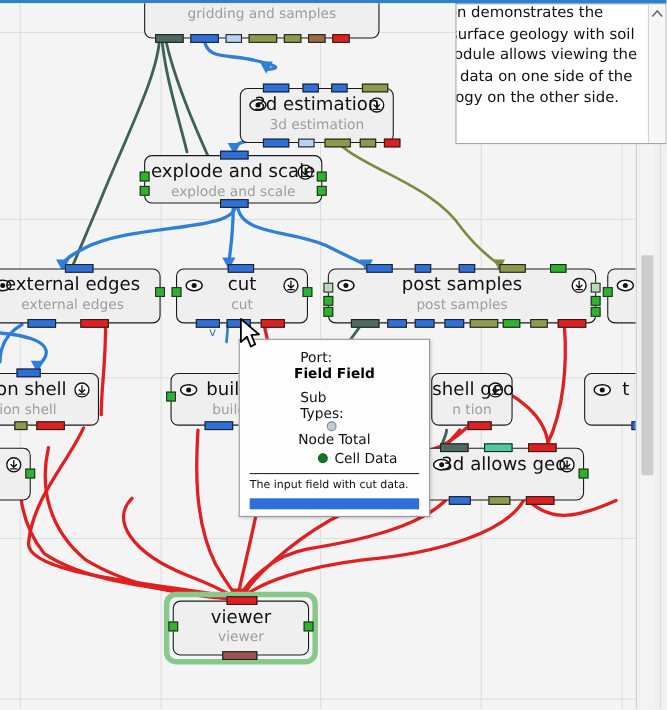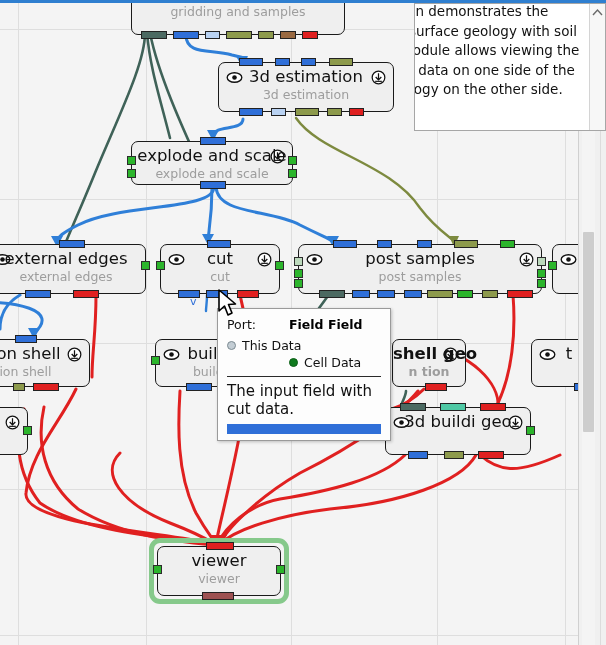--- a/index.html
+++ b/index.html
@@ -53,29 +53,29 @@
   }
 
   
   .tooltip{
     position:absolute;left:217px;top:308px;width:174px;
     background:#fdfdfd;border:1px solid #9a9a9a;
     box-shadow:1px 1px 3px rgba(0,0,0,.22);
     z-index:40;padding:8px 9px 6px 9px;box-sizing:border-box;
     font-size:12.5px;color:#111;
   }
-  .trow{display:flex;align-items:center;margin-bottom:6px;}
+  .trow{display:flex;align-items:center;margin-bottom:6px;flex-direction:column;}
   .tlbl{width:62px;color:#111;font-size:12.5px;}
   .tval{font-weight:bold;font-size:12.5px;color:#000;}
   .subrow{display:flex;align-items:center;margin-left:62px;margin-bottom:3px;}
   .dot{width:9px;height:9px;border-radius:50%;margin-right:6px;border:1px solid #7d8b92;box-sizing:border-box;}
   .dot.node-d{background:#c3cdd4;}
   .dot.cell-d{background:#0f7a1e;border-color:#0b5e16;}
   .tsep{border-top:1px solid #2a2a2a;margin:6px 0 5px 0;}
-  .tdesc{font-size:15px;color:#111;margin-bottom:6px;}
+  .tdesc{font-size:10px;color:#111;margin-bottom:6px;}
   .tbar{height:10px;background:#2f6fd8;}
 
   
   .docpanel{
     position:absolute;left:414px;top:3px;width:192px;height:128px;
     background:#ffffff;border:1px solid #a6a6a6;box-sizing:border-box;
     overflow:hidden;z-index:30;
   }
   .docpanel .doctext{
     position:absolute;left:-132px;top:-2px;width:300px;
@@ -174,21 +174,21 @@
         <div class="node" style="left: 131px; top: -24px; width: 214px; height: 56px;">
           <div class="sub">gridding and samples</div>
           <div class="port bot" style="left:9px;width:26px;background:#4c6a62;"></div>
           <div class="port bot" style="left:41px;width:26px;background:#2f6fd8;"></div>
           <div class="port bot" style="left:73px;width:15px;background:#b9d2f2;"></div>
           <div class="port bot" style="left:94px;width:26px;background:#8d9a4c;"></div>
           <div class="port bot" style="left:126px;width:16px;background:#8d9a4c;"></div>
           <div class="port bot" style="left:148px;width:16px;background:#9a6a42;"></div>
           <div class="port bot" style="left:170px;width:16px;background:#e02020;"></div>
         </div>
-        <div class="node" style="left: 218px; top: 59px; width: 176px; height: 50px;">
+        <div class="node" style="left: 218px; top: 77px; width: 140px; height: 50px;">
           <svg class="eye" viewBox="0 0 20 14">
             <ellipse cx="10" cy="7" rx="8.6" ry="5.6" fill="#fff" stroke="#111" stroke-width="1.6"></ellipse>
             <circle cx="10" cy="7" r="2.7" fill="#111"></circle>
           </svg>
           <svg class="dl" viewBox="0 0 18 18">
             <circle cx="9" cy="9" r="7.6" fill="#fff" stroke="#111" stroke-width="1.5"></circle>
             <path d="M9 4 L9 11.4 M5.6 8.4 L9 11.8 L12.4 8.4" fill="none" stroke="#111" stroke-width="1.5"></path>
             <path d="M5 13.6 L13 13.6" stroke="#111" stroke-width="1.4"></path>
           </svg>
           <div class="title">3d estimation</div>
@@ -305,21 +305,21 @@
         <div class="node" style="left: 155px; top: 336px; width: 110px; height: 48px;">
           <svg class="eye" viewBox="0 0 20 14">
             <ellipse cx="10" cy="7" rx="8.6" ry="5.6" fill="#fff" stroke="#111" stroke-width="1.6"></ellipse>
             <circle cx="10" cy="7" r="2.7" fill="#111"></circle>
           </svg>
           <div class="title">buildi</div>
           <div class="sub">buildi</div>
           <div class="port bot" style="left:30px;width:26px;background:#2f6fd8;"></div>
           <div class="pside" style="left:-5px;top:16px;background:#2cb52c;"></div>
         </div>
-        <div class="node" style="left: 392px; top: 336px; width: 74px; height: 48px; font-weight: bold;">
+        <div class="node" style="left: 392px; top: 336px; width: 74px; height: 48px;">
           <svg class="dl" viewBox="0 0 18 18">
             <circle cx="9" cy="9" r="7.6" fill="#fff" stroke="#111" stroke-width="1.5"></circle>
             <path d="M9 4 L9 11.4 M5.6 8.4 L9 11.8 L12.4 8.4" fill="none" stroke="#111" stroke-width="1.5"></path>
             <path d="M5 13.6 L13 13.6" stroke="#111" stroke-width="1.4"></path>
           </svg>
           <div class="title">shell geo</div>
           <div class="sub">n tion</div>
           <div class="port bot" style="left:32px;width:22px;background:#e02020;"></div>
         </div>
         <div class="node" style="left: 531px; top: 336px; width: 76px; height: 48px;">
@@ -344,21 +344,21 @@
         <div class="node" style="left: 385px; top: 404px; width: 146px; height: 48px;">
           <svg class="eye" viewBox="0 0 20 14">
             <ellipse cx="10" cy="7" rx="8.6" ry="5.6" fill="#fff" stroke="#111" stroke-width="1.6"></ellipse>
             <circle cx="10" cy="7" r="2.7" fill="#111"></circle>
           </svg>
           <svg class="dl" viewBox="0 0 18 18">
             <circle cx="9" cy="9" r="7.6" fill="#fff" stroke="#111" stroke-width="1.5"></circle>
             <path d="M9 4 L9 11.4 M5.6 8.4 L9 11.8 L12.4 8.4" fill="none" stroke="#111" stroke-width="1.5"></path>
             <path d="M5 13.6 L13 13.6" stroke="#111" stroke-width="1.4"></path>
           </svg>
-          <div class="title">3d buildi geo</div>
+          <div class="title">3d allows geo</div>
           <div class="port top" style="left:14px;width:26px;background:#4c6a62;"></div>
           <div class="port top" style="left:54px;width:26px;background:#4fc9a5;"></div>
           <div class="port top" style="left:94px;width:26px;background:#e02020;"></div>
           <div class="port bot" style="left:22px;width:20px;background:#2f6fd8;"></div>
           <div class="port bot" style="left:58px;width:20px;background:#8d9a4c;"></div>
           <div class="port bot" style="left:92px;width:26px;background:#e02020;"></div>
           <div class="pside" style="left:-5px;top:18px;background:#2cb52c;"></div>
           <div class="pside" style="right:-5px;top:18px;background:#2cb52c;"></div>
         </div>
         <div class="halo" style="left: 149px; top: 535px; width: 140px; height: 66px;"></div>
@@ -385,22 +385,23 @@
       </svg>
     </div>
   </div>
 
   <div class="tooltip">
     <div class="trow">
       <span class="tlbl">Port:</span>
       <span class="tval">Field Field</span>
     </div>
     <div class="trow" style="margin-bottom:2px">
+      <span class="tlbl">Sub Types:</span>
       <span class="dot node-d"></span>
-      <span>This Data</span>
+      <span>Node Total</span>
     </div>
     <div class="subrow">
       <span class="dot cell-d"></span>
       <span>Cell Data</span>
     </div>
     <div class="tsep"></div>
     <div class="tdesc">The input field with cut data.</div>
     <div class="tbar"></div>
   </div>
 

